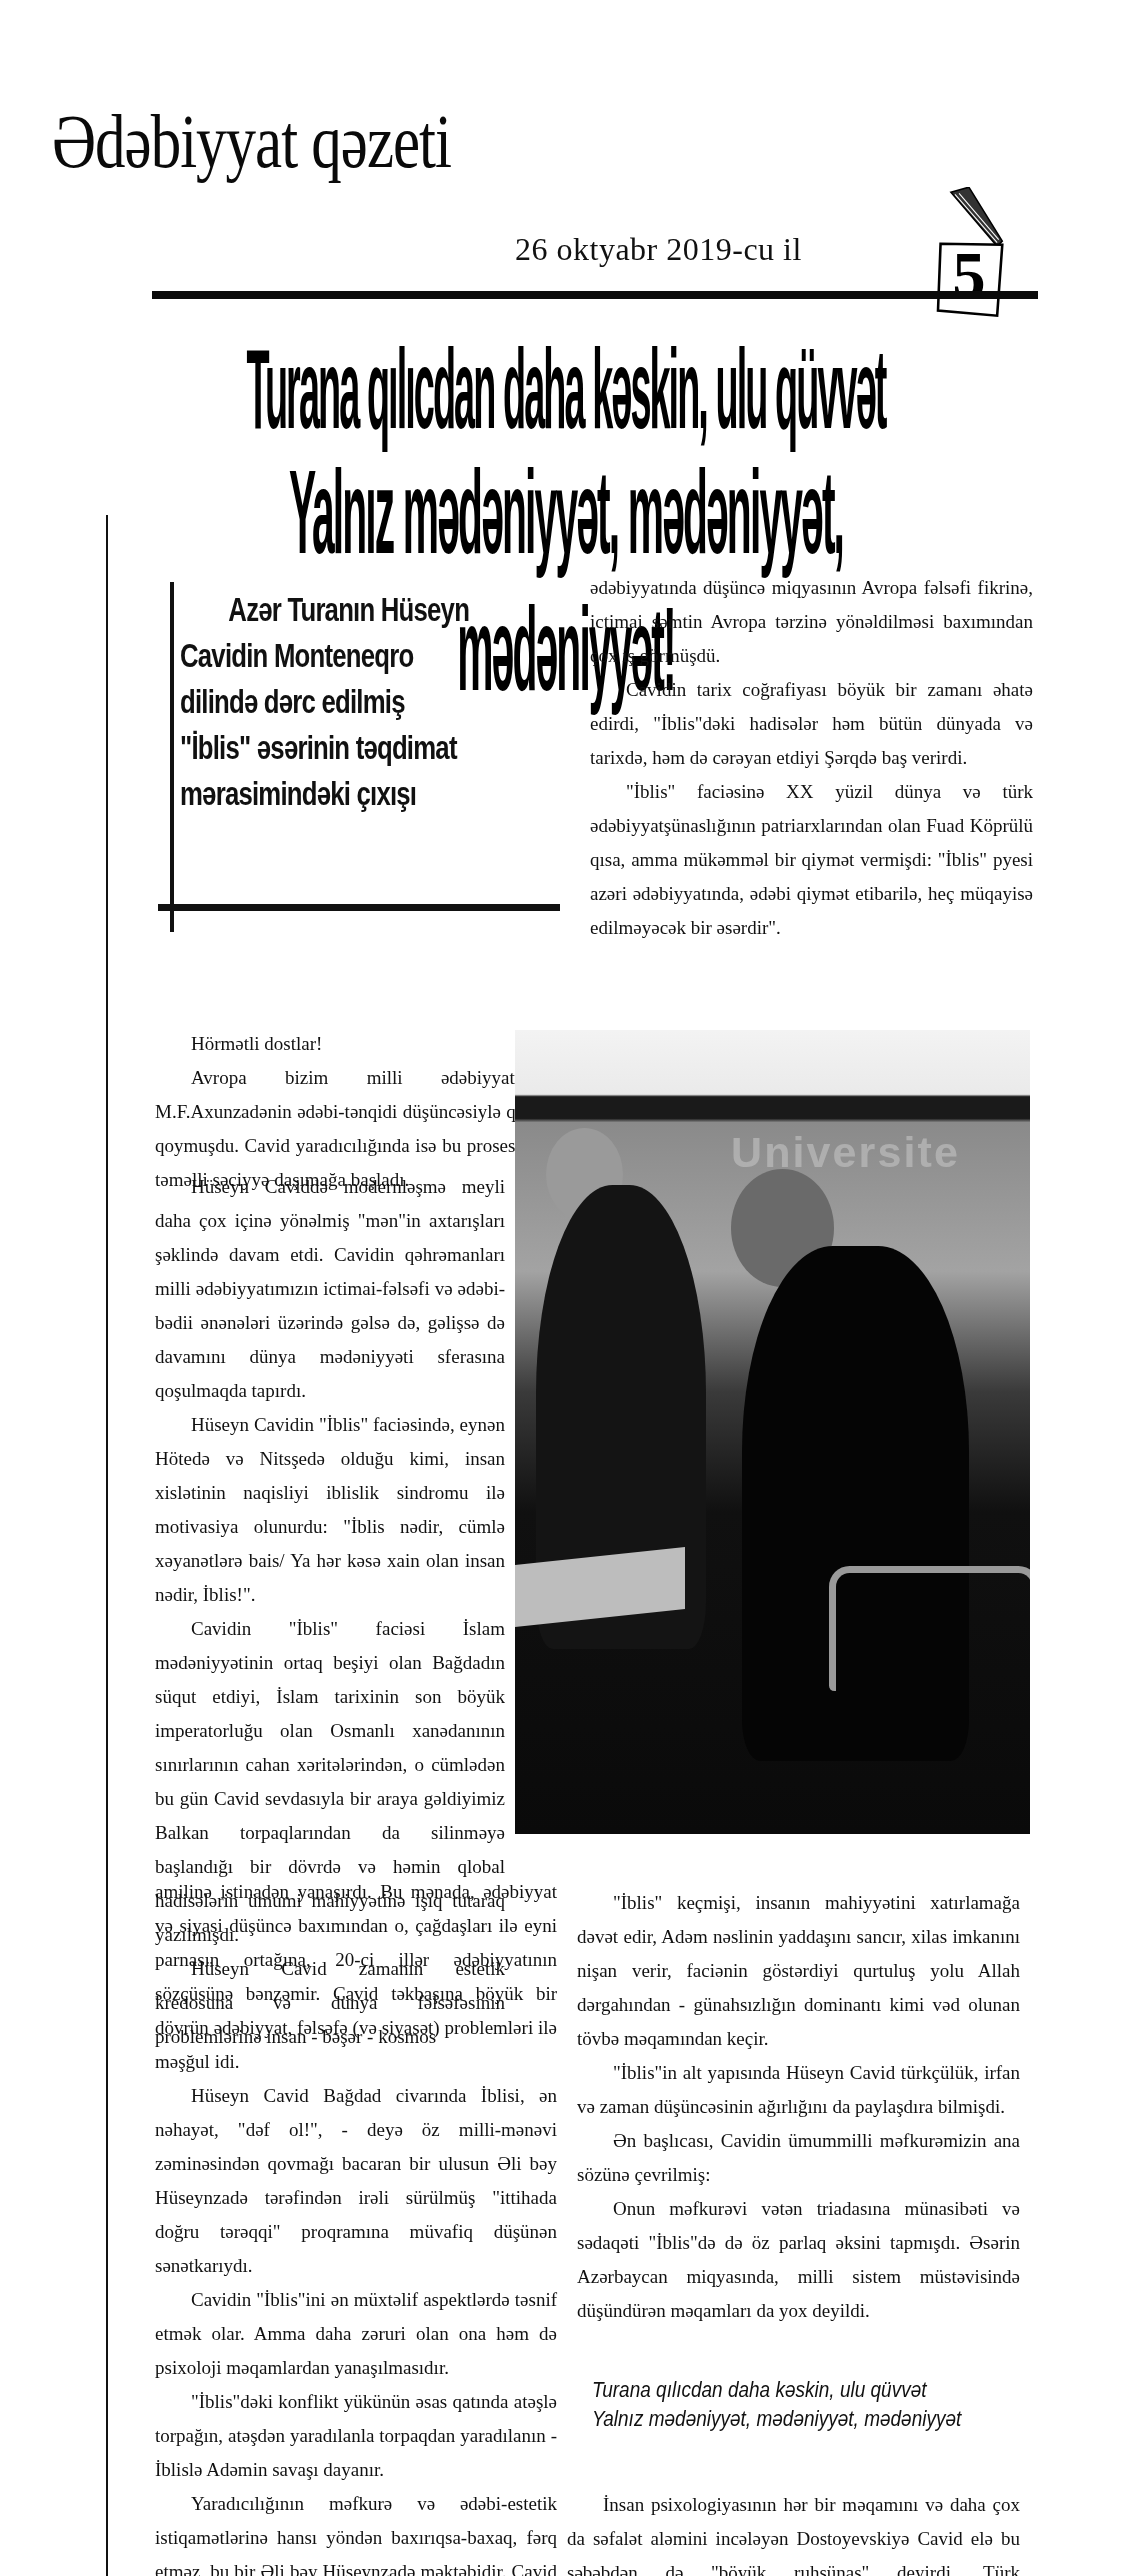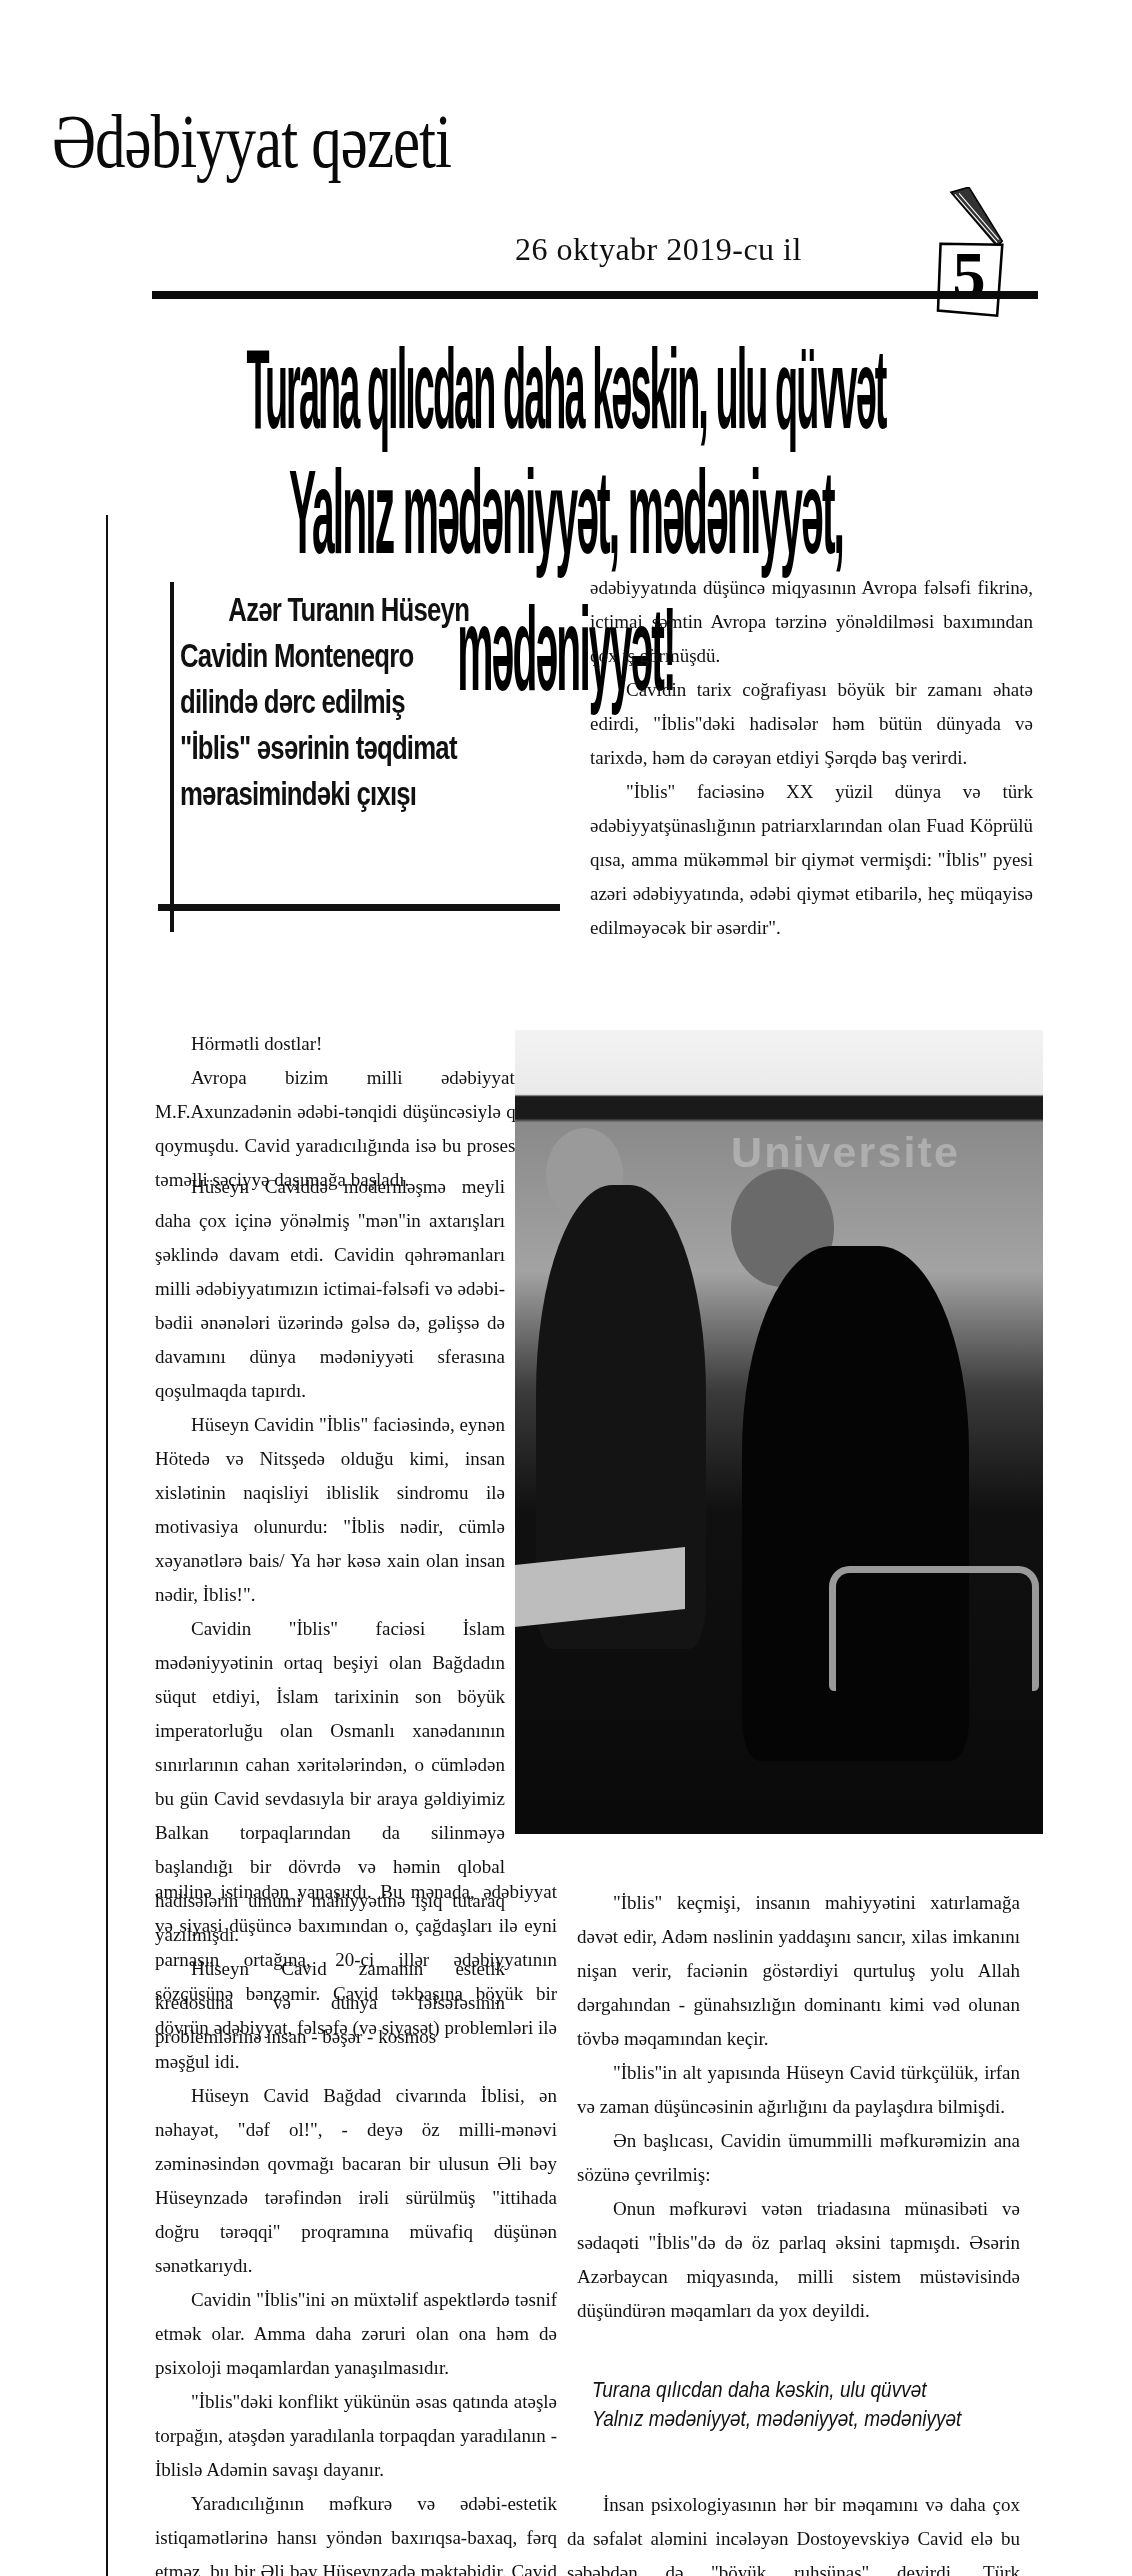--- a/index.html
+++ b/index.html
@@ -17,21 +17,21 @@
   .subhead { position: absolute; left: 180px; top: 587px; width: 371px; font-family: "Liberation Sans", sans-serif; font-weight: bold; font-size: 33px; line-height: 46px; letter-spacing: -1px; transform: scaleX(0.78); transform-origin: left top; }
   .subhead span { display: block; white-space: nowrap; }
   .subhead .first { padding-left: 62px; }
   .col { position: absolute; font-family: "Liberation Serif", serif; font-size: 19px; line-height: 34px; text-align: justify; hyphens: manual; }
   .col p { margin: 0; text-indent: 36px; }
   .col p.noindent { text-indent: 0; }
   .colL { left: 155px; top: 1010px; width: 402px; margin-top: 17px; }
   .colL-b { left: 155px; top: 1417px; width: 366px; }
   .colR-top { left: 590px; top: 571px; width: 443px; }
   .colR-bot { left: 577px; top: 1886px; width: 443px; }
-  .photo { position: absolute; left: 515px; top: 1010px; width: 510px; height: 793px; background: linear-gradient(180deg, #f3f3f3 0%, #eaeaea 8%, #1a1a1a 8.3%, #1a1a1a 11%, #8a8a8a 11.5%, #a3a3a3 30%, #3a3a3a 45%, #101010 60%, #0a0a0a 100%); overflow: hidden; padding-left: 13px; }
+  .photo { position: absolute; left: 515px; top: 1010px; width: 510px; height: 793px; background: linear-gradient(180deg, #f3f3f3 0%, #eaeaea 8%, #1a1a1a 8.3%, #1a1a1a 11%, #8a8a8a 11.5%, #a3a3a3 30%, #3a3a3a 45%, #101010 60%, #0a0a0a 100%); overflow: hidden; }
   .photo .person1 { position: absolute; left: 20.6px; top: 155px; width: 170px; height: 464px; background: #141414; border-radius: 45% 45% 10% 10%; }
   .photo .head1 { position: absolute; left: 31px; top: 98px; width: 77px; height: 93px; background: #9a9a9a; border-radius: 50%; }
   .photo .person2 { position: absolute; left: 227px; top: 216px; width: 227px; height: 515px; background: #050505; border-radius: 40% 40% 8% 8%; }
   .photo .head2 { position: absolute; left: 216px; top: 139px; width: 103px; height: 118px; background: #6a6a6a; border-radius: 50%; }
   .photo .paper { position: absolute; left: 0; top: 526px; width: 170px; height: 62px; background: #bdbdbd; transform: skewY(-6deg); }
   .photo .chair { position: absolute; left: 314px; top: 536px; width: 196px; height: 118px; border: 7.2px solid #9a9a9a; border-radius: 20.6px 20.6px 5.2px 5.2px; border-bottom: none; }
   .photo .caption-text { position: absolute; left: 216px; top: 98px; font-family: "Liberation Sans", sans-serif; font-size: 43px; font-weight: bold; color: #c9c9c9; letter-spacing: 2.1px; opacity: .55; }
   .poem { position: absolute; left: 592px; top: 2375px; width: 443px; font-family: "Liberation Sans", sans-serif; font-style: italic; font-size: 21.6px; line-height: 29px; }
   .poem span { display: block; white-space: nowrap; transform: scaleX(0.88); transform-origin: left; }
   .colR-after { left: 567px; top: 2488px; width: 453px; }

